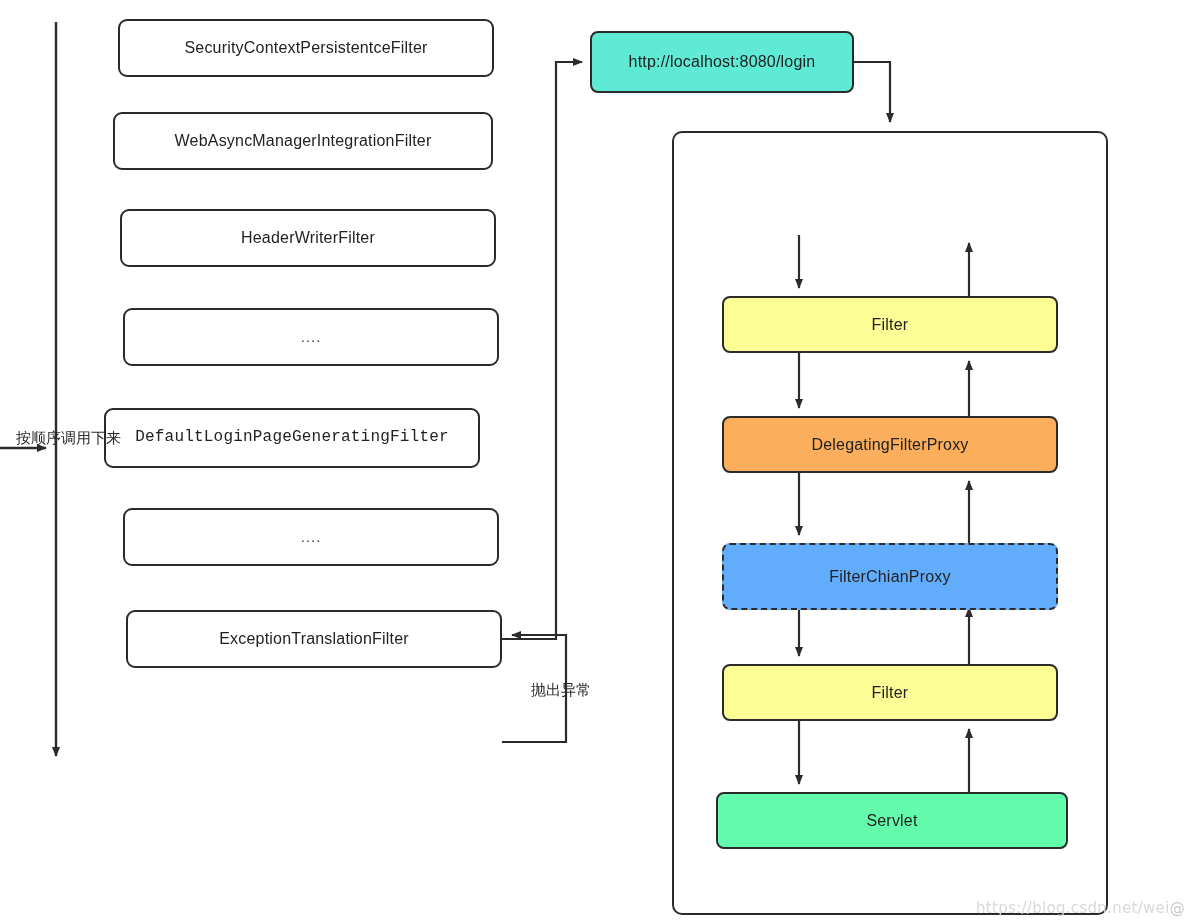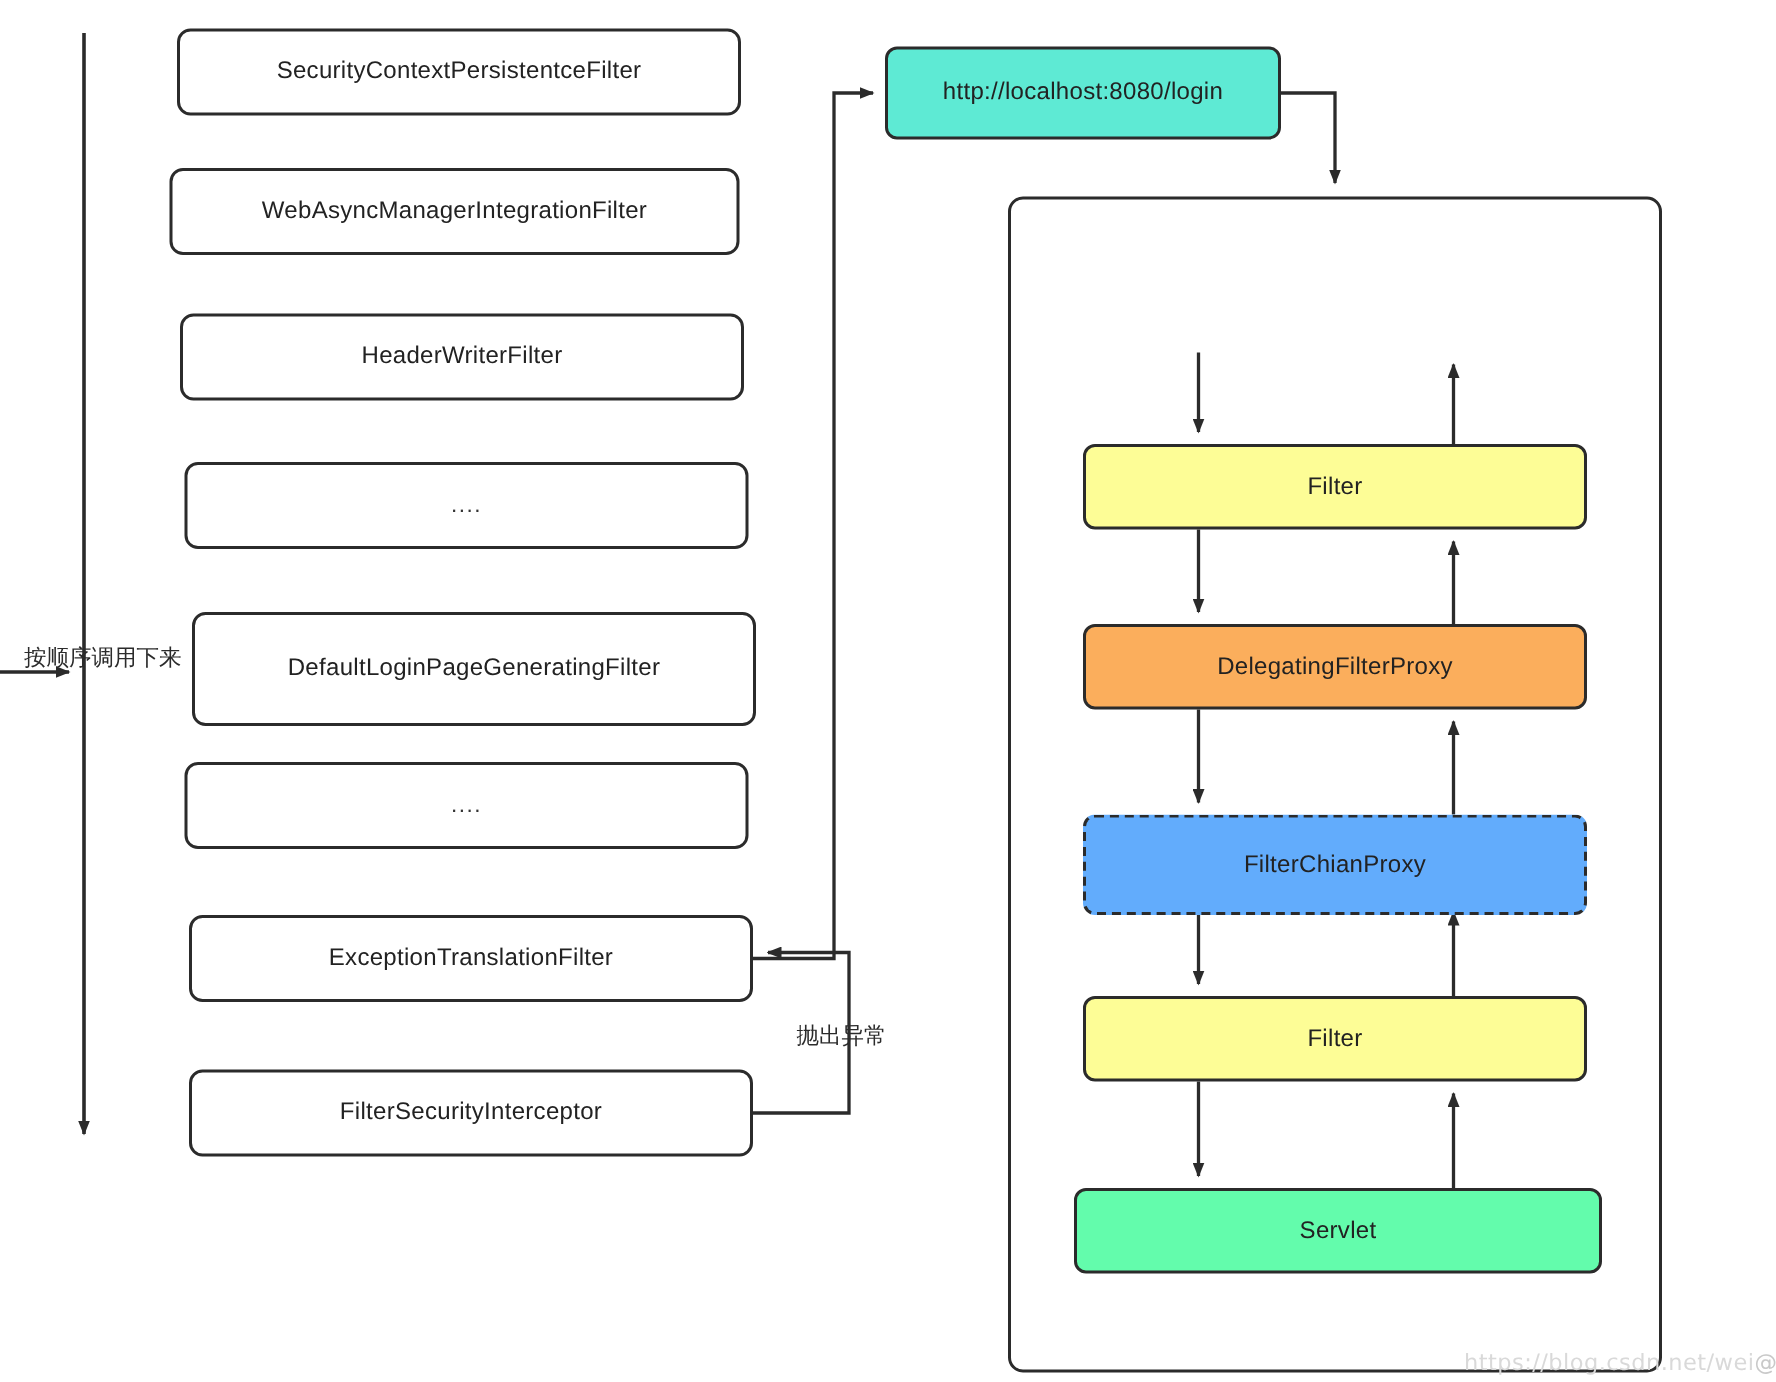--- a/index.html
+++ b/index.html
@@ -135,35 +135,32 @@
   </div>
 
   <div class="node filter-node" style="left:113px; top:112px; width:380px; height:58px;">
     <span>WebAsyncManagerIntegrationFilter</span>
   </div>
 
   <div class="node filter-node dots" style="left:123px; top:308px; width:376px; height:58px;">
     <span>....</span>
   </div>
 
-  <div class="node filter-node" style="left:128px; top:408px; width:376px; height:76px;">
+  <div class="node filter-node" style="left:104px; top:408px; width:376px; height:60px;font-family:Liberation Mono, monospace;">
     <span>DefaultLoginPageGeneratingFilter</span>
   </div>
 
   <div class="node filter-node dots" style="left:123px; top:508px; width:376px; height:58px;">
     <span>....</span>
   </div>
 
   <div class="node filter-node" style="left:126px; top:610px; width:376px; height:58px;">
     <span>ExceptionTranslationFilter</span>
   </div>
 
-  <div class="node filter-node" style="left:126px; top:713px; width:376px; height:58px;">
-    <span>FilterSecurityInterceptor</span>
-  </div>
 
   <div class="caption caption-cn" style="left:16px; top:387px;margin-top:44px;">按顺序调用下来</div>
 
   <div class="caption caption-cn" style="left:531px; top:683px;">抛出异常</div>
 
   <div class="node" style="left:590px; top:31px; width:264px; height:62px; background:#5eead4;">
     <span>http://localhost:8080/login</span>
   </div>
 
   <div class="container-box" style="left:672px; top:131px; width:436px; height:784px;"></div>

